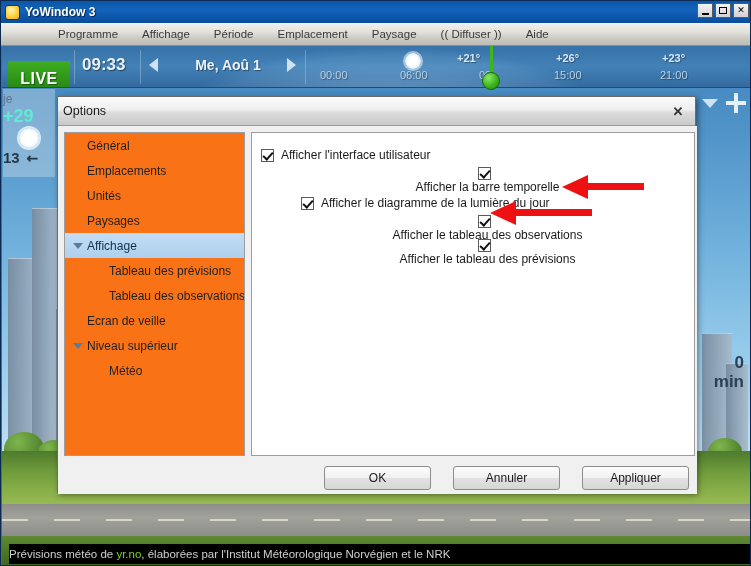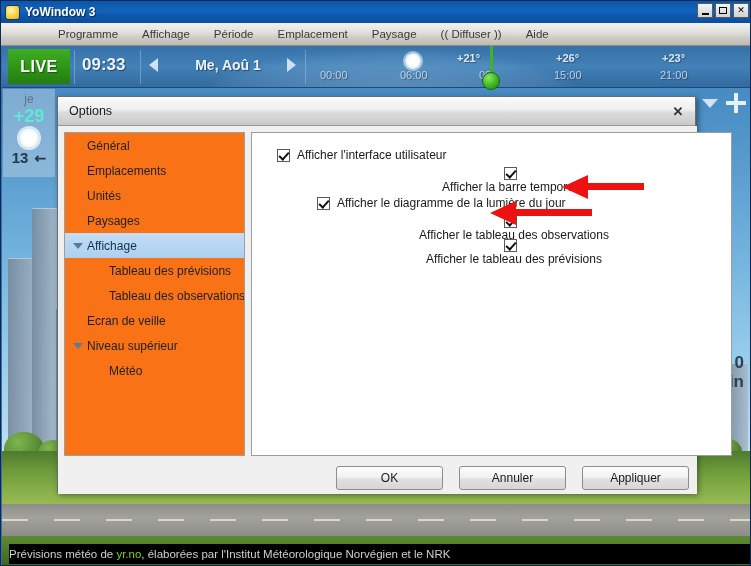--- a/index.html
+++ b/index.html
@@ -104,21 +104,21 @@
     background: linear-gradient(to bottom, rgba(54,112,166,.92) 0%, rgba(66,128,182,.88) 50%, rgba(50,104,157,.95) 100%);
     border-bottom: 1px solid rgba(10,50,90,.6);
     overflow: hidden;
   }
   #daylight-arc {
     position: absolute; left: 190px; top: 2px; width: 400px; height: 60px;
     background: radial-gradient(ellipse at 50% 100%, rgba(190,225,250,.38) 0%, rgba(190,225,250,.10) 62%, transparent 72%);
     pointer-events: none;
   }
   #live-badge {
-    position: absolute; left: 6px; top: 3px; width: 62px; height: 35px;
+    position: absolute; left: 6px; top: 15px; width: 62px; height: 35px;
     background: linear-gradient(to bottom, #3fae22 0%, #2e9417 55%, #247c10 100%);
     color: #fff; font-size: 16px; font-weight: bold; letter-spacing: .5px;
     display: flex; align-items: center; justify-content: center;
     text-shadow: 1px 1px 1px rgba(0,0,0,.4);
   }
   #clock-time {
     position: absolute; left: 80px; top: 9px;
     color: #e9f2fa; font-size: 17px; font-weight: bold;
     text-shadow: 1px 1px 1px rgba(0,0,0,.45);
   }
@@ -160,21 +160,21 @@
     border-radius: 50%;
     background: radial-gradient(circle at 35% 30%, #8ae860, #3cb521 55%, #1f7f0d 100%);
     border: 1px solid #186a09;
   }
 
   
   #left-widget {
     position: absolute; left: 2px; top: 88px; width: 52px; height: 88px;
     background: rgba(210,222,232,.40);
     color: #2b3f50;
-    text-align: center; padding-top: 3px;
+    text-align: left; padding-top: 3px;
   }
   #lw-day { font-size: 12px; color: #5d7386; }
   #lw-temp { font-size: 18px; font-weight: bold; color: #5eead4; line-height: 20px; }
   #lw-sun {
     width: 20px; height: 20px; margin: 2px auto 1px;
     border-radius: 50%;
     background: radial-gradient(circle, #ffffff 45%, #e6f2fa 72%, rgba(230,242,250,0) 74%);
     box-shadow: 0 0 0 2px rgba(245,252,255,.75);
   }
   #lw-bottom { font-size: 15px; font-weight: bold; color: #23394b; }
@@ -218,21 +218,21 @@
     background: #f0f0f0;
     border: 1px solid #6b6b6b;
     box-shadow: 2px 2px 6px rgba(0,0,0,.45);
   }
   #dlg-titlebar {
     position: relative; height: 29px;
     background: linear-gradient(to bottom, #fbfbfb 0%, #eeeeee 45%, #dcdcdc 55%, #c9c9c9 100%);
     border-bottom: 1px solid #9a9a9a;
     display: flex; align-items: center;
   }
-  #dlg-title { font-size: 12.5px; color: #1a1a1a; margin-left: 11px; }
+  #dlg-title { font-size: 12.5px; color: #1a1a1a; margin-left: 5px; }
   #dlg-close {
     position: absolute; right: 9px; top: 6px; width: 16px; height: 16px;
     display: flex; align-items: center; justify-content: center;
     font-size: 13px; color: #333; font-weight: bold; cursor: pointer;
     font-family: "Liberation Sans", sans-serif; line-height: 1;
   }
   #dlg-body {
     position: absolute; left: 0; top: 29px; width: 639px; height: 368px;
     background: #f0f0f0;
   }
@@ -253,23 +253,23 @@
     color: #10314f;
   }
   .side-caret {
     position: absolute; left: 8px;
     width: 0; height: 0; border-left: 5px solid transparent;
     border-right: 5px solid transparent; border-top: 6px solid #5a7c99;
   }
   .side-wrap { position: relative; }
 
   #dlg-panel {
-    position: absolute; left: 193px; top: 6px; width: 481px; height: 324px;
+    position: absolute; left: 193px; top: 6px; width: 444px; height: 324px;
     background: #ffffff; border: 1px solid #9d9d9d;
-    padding: 10px 0 0 16px;
+    padding: 10px 0 0 0;
   }
   .chk-row {
     display: flex; align-items: center; height: 24px;
     font-size: 12px; color: #1a1a1a; white-space: nowrap;
   }
   .chk-row.ind0 { padding-left: 9px; }
   .chk-row.ind1 { padding-left: 29px; flex-direction: column; }
   .chk-row.ind2 { padding-left: 49px; }
   .cbox {
     width: 13px; height: 13px; border: 1px solid #5a5a5a;
@@ -277,21 +277,21 @@
     position: relative;
   }
   .cbox.checked::after {
     content: ''; position: absolute; left: 3px; top: 0px;
     width: 4px; height: 8px; border: solid #111;
     border-width: 0 2px 2px 0; transform: rotate(42deg);
   }
   #dlg-buttons {
     position: absolute; left: 0; top: 336px; width: 639px; height: 32px;
     display: flex; justify-content: flex-end; align-items: center;
-    gap: 16px; padding-right: 8px;
+    gap: 22px; padding-right: 8px;
   }
   .dlg-btn {
     width: 107px; height: 24px; border: 1px solid #8d8d8d; border-radius: 3px;
     background: linear-gradient(to bottom, #fdfdfd 0%, #f1f1f1 48%, #e2e2e2 52%, #d6d6d6 100%);
     font-size: 12px; color: #1a1a1a;
     display: flex; align-items: center; justify-content: center;
     cursor: pointer; font-family: "Liberation Sans", sans-serif;
   }
 
   

